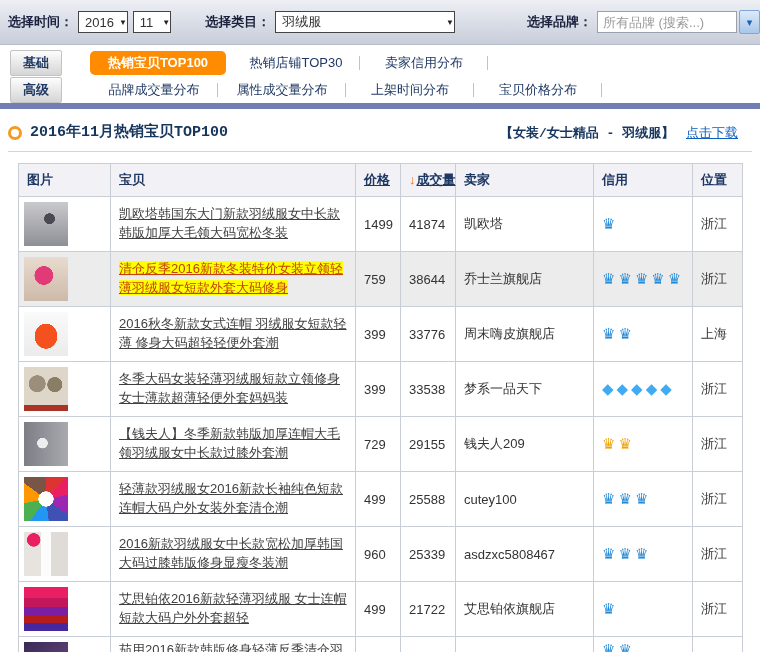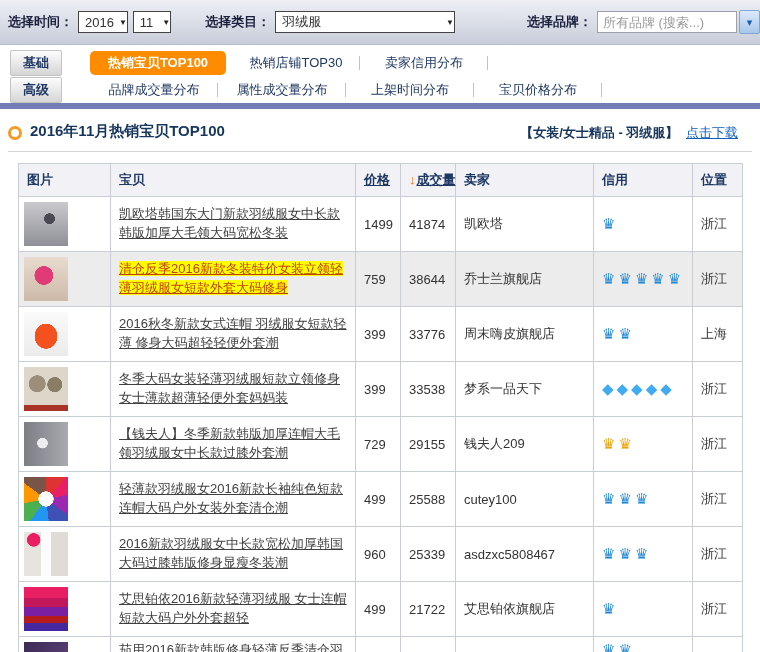--- a/index.html
+++ b/index.html
@@ -33,21 +33,21 @@
   .tab-list{display:flex;align-items:center;margin-left:12px;padding-left:16px;}
   .tab{min-width:112px;text-align:center;padding:0 8px;height:26px;line-height:26px;
        color:#1f3863;cursor:pointer;position:relative;}
   .tab::after{content:"";position:absolute;right:0;top:6px;height:14px;border-right:1px solid #c2c2c2;}
   .tab.active{background:#ff8c00;color:#fff;font-weight:bold;border-radius:5px;height:24px;
               line-height:24px;min-width:120px;margin-right:6px;}
   .tab.active::after{border-right:none;}
   .blue-bar{position:absolute;top:103px;left:0;width:760px;height:6px;background:#727eb5;}
 
   
-  .section-head{position:absolute;top:118px;left:0;width:748px;height:30px;}
+  .section-head{position:absolute;top:118px;left:0;width:748px;height:30px;font-family:Liberation Mono, monospace;}
   .bullet{position:absolute;left:8px;top:8px;width:8px;height:8px;border:3px solid #f59a23;
           border-radius:50%;background:#fff;}
   .sec-title{position:absolute;left:30px;top:4px;font-size:15px;font-weight:bold;color:#17365d;}
   .sec-right{position:absolute;right:10px;top:6px;font-size:13px;}
   .sec-cat{color:#17365d;font-weight:bold;}
   .dl-link{color:#0a5fbf;text-decoration:underline;cursor:pointer;margin-left:4px;}
   .rule{position:absolute;top:151px;left:8px;width:744px;border-top:1px solid #d5d5d5;}
 
   
   .table-wrap{position:absolute;top:163px;left:18px;width:724px;}

